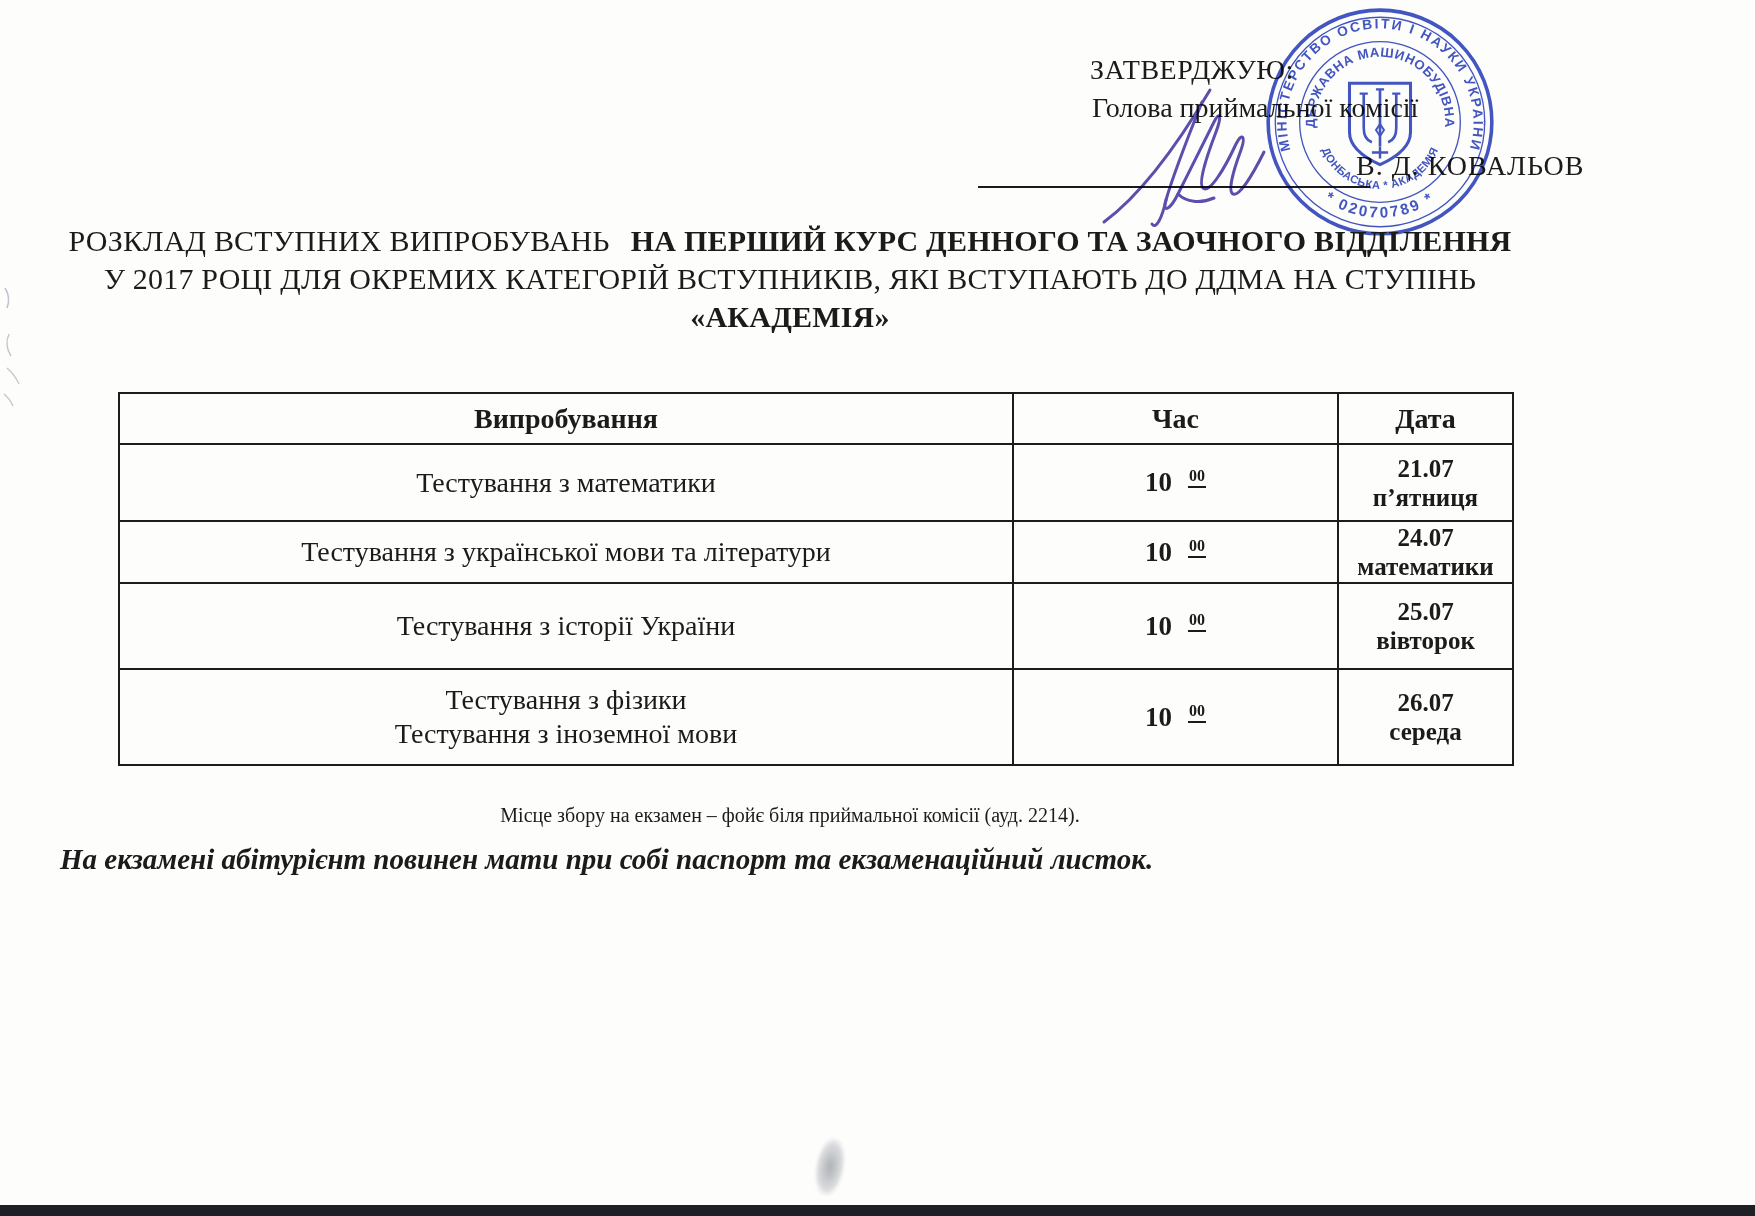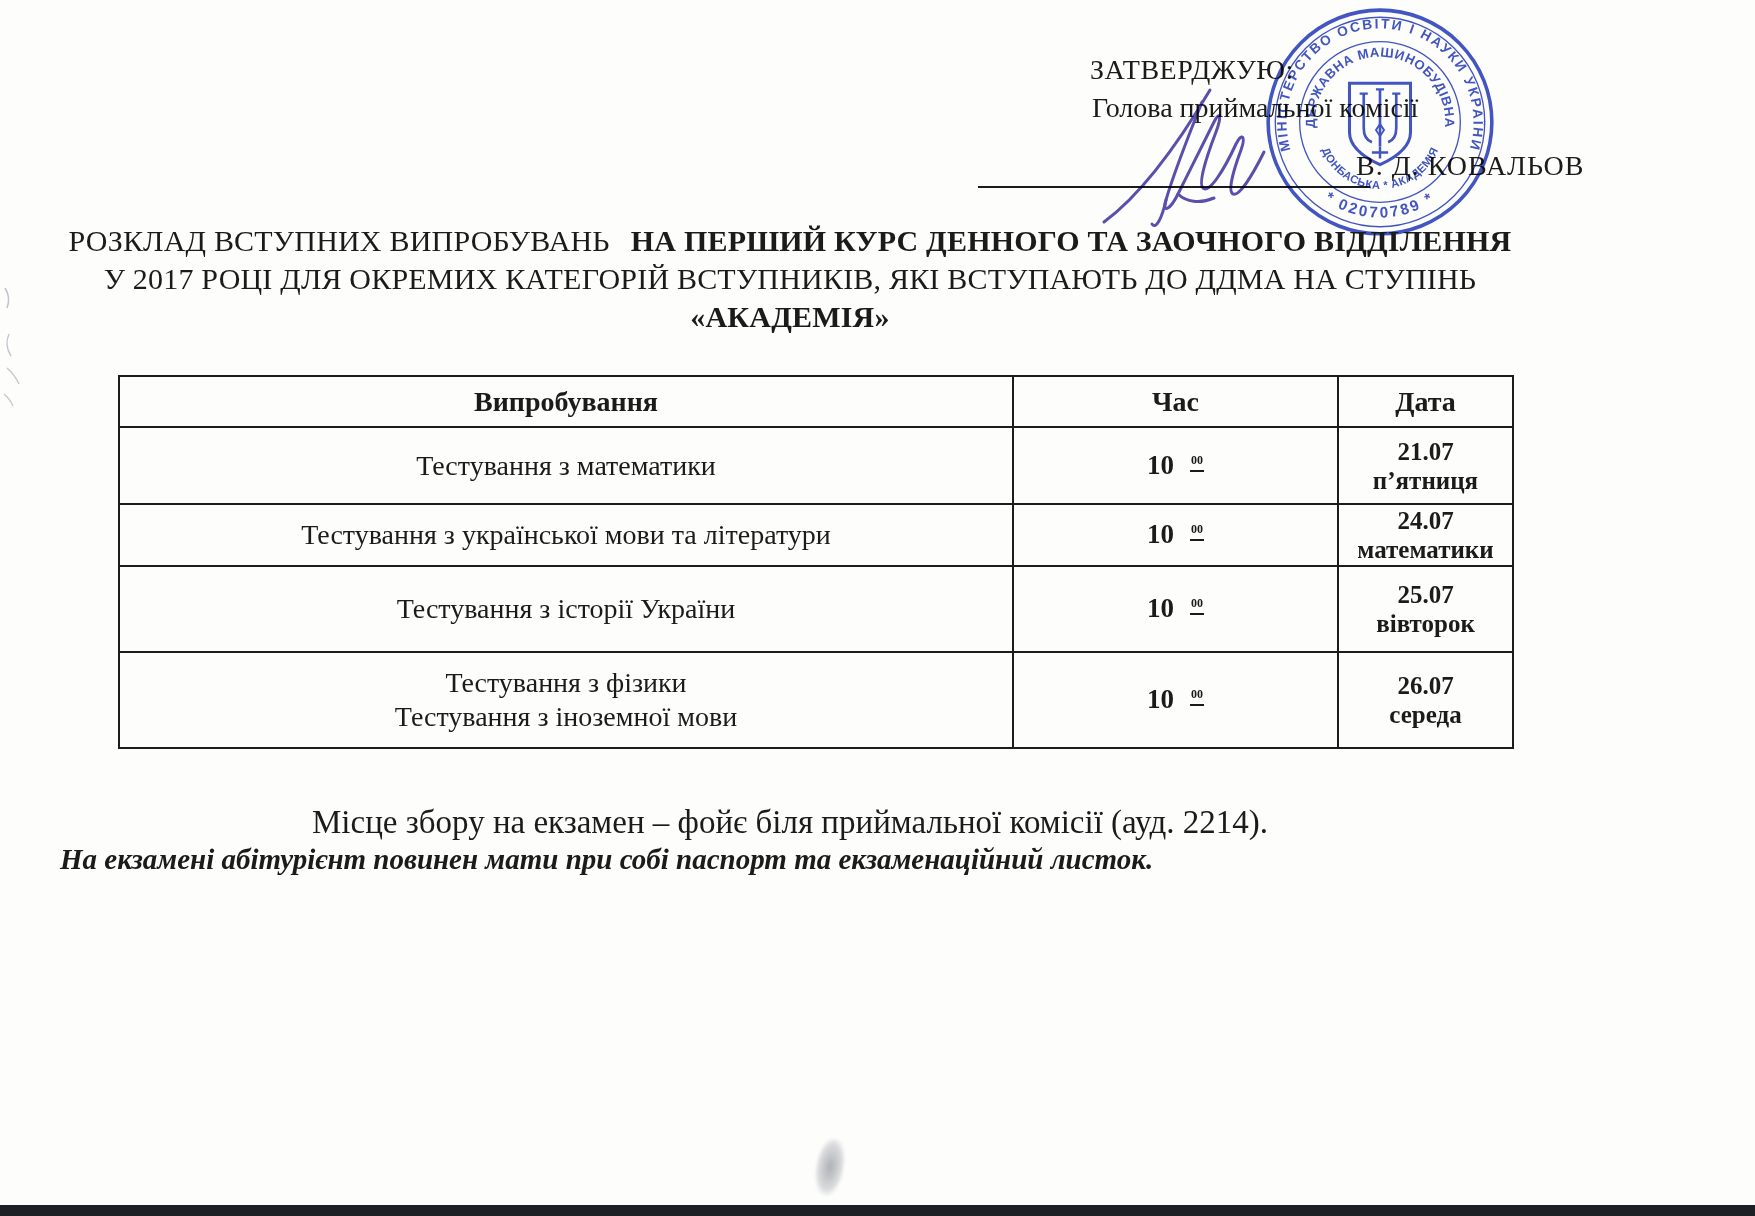--- a/index.html
+++ b/index.html
@@ -34,36 +34,36 @@
   .stamp{ position:absolute; left:1256px; top:2px; mix-blend-mode:multiply; opacity:.96; }
   .stamp text{ font-family:"Liberation Sans","DejaVu Sans",sans-serif; font-weight:bold; }
   .signature{ position:absolute; left:1082px; top:72px; mix-blend-mode:multiply; opacity:.9; }
   
   .title{ position:absolute; left:60px; top:222px; width:1460px; text-align:center;
           font-size:30px; line-height:38px; letter-spacing:.2px; }
   .title .bold{ font-weight:bold; margin-left:21px; }
   .title-line3{ font-weight:bold; }
   
   table.schedule{
-    position:absolute; left:118px; top:375px; width:1394px;
+    position:absolute; left:118px; top:392px; width:1394px;
     border-collapse:collapse; table-layout:fixed; text-align:center;
   }
   table.schedule th, table.schedule td{
     border:2px solid #1c1c1c; vertical-align:middle; padding:0;
   }
   table.schedule th{ font-size:28px; font-weight:bold; }
   td.exam{ font-size:28px; line-height:34px; }
   td.time{ font-size:27px; font-weight:bold; }
   td.time .sup{
-    display:inline-block; font-size:12px; position:relative; top:-10px;
+    display:inline-block; font-size:16px; position:relative; top:-10px;
     margin-left:16px; border-bottom:2.5px solid #1b1b1b; padding:0 1px 1px 1px; line-height:18px;
   }
   td.date{ font-size:25px; font-weight:bold; line-height:29px; }
   
-  .note-place{ position:absolute; left:60px; top:804px; width:1460px; text-align:center; font-size:33px; }
+  .note-place{ position:absolute; left:60px; top:804px; width:1460px; text-align:center; font-size:20px; }
   .note-docs{ position:absolute; left:60px; top:843px; width:1460px; text-align:left;
               font-size:29px; font-weight:bold; font-style:italic; }
 </style>
 </head>
 <body>
 
 <div class="page">
 
   <div class="edge-top"></div>
   <div class="edge-bottom"></div>

